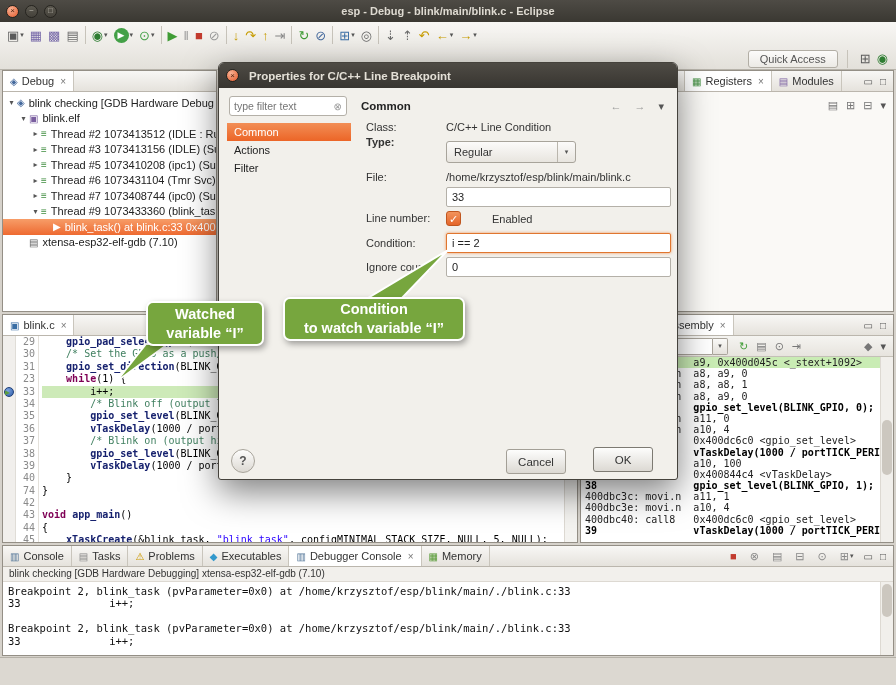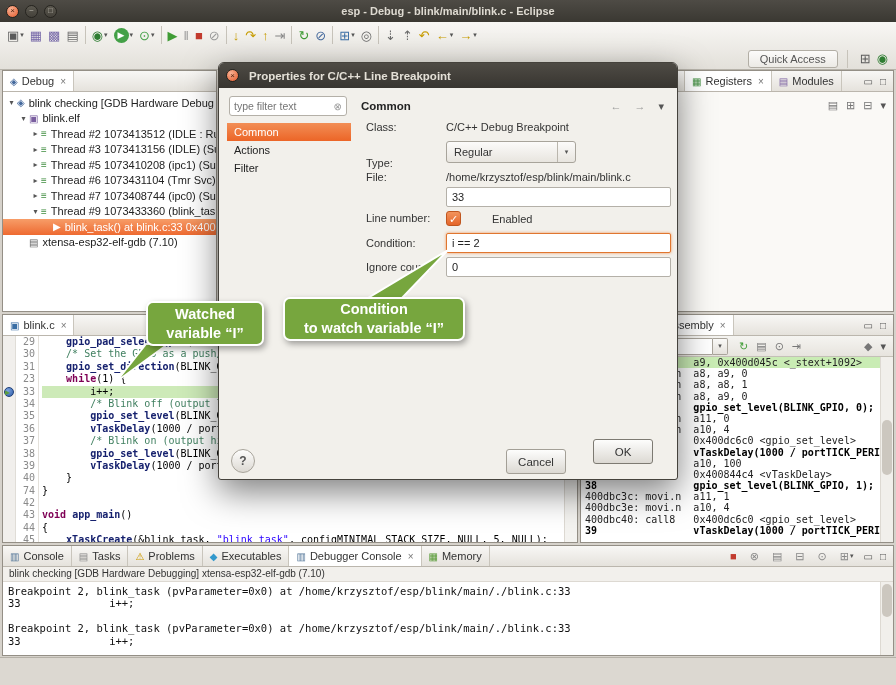--- a/index.html
+++ b/index.html
@@ -524,23 +524,23 @@
         </span>
         <span class="tbi small">
           <span class="g" style="color: rgb(153, 153, 153);">→</span>
         </span>
         <span class="tbi small">
           <span class="g" style="color: rgb(85, 85, 85);">▾</span>
         </span>
       </div>
 
     <span class="drow-label" style="top:58px;">Class:</span>
-    <span class="drow-value" style="top:58px;">C/C++ Debug Breakpoint</span>
-
-    <span class="drow-label" style="top:94px;">Type:</span>
+    <span class="drow-value" style="top:58px;">C/C++ Line Condition</span>
+
+    <span class="drow-label" style="top:73px;font-weight:bold;">Type:</span>
     <div class="dselect" style="top:78px;">
       <span class="sv">Regular</span>
       <span class="sa">▾</span>
     </div>
 
     <span class="drow-label" style="top:108px;">File:</span>
     <span class="drow-value" style="top:108px;">/home/krzysztof/esp/blink/main/blink.c</span>
 
     <span class="drow-label" style="top:128px;margin-top:21px;">Line number:</span>
     <input class="dinput" style="top: 124px;" value="33">
@@ -549,21 +549,21 @@
     <span class="dcheck-label" style="top:150px;">Enabled</span>
 
     <span class="drow-label" style="top:174px;">Condition:</span>
     <input class="dinput focus" style="top: 170px;" value="i == 2">
 
     <span class="drow-label" style="top:198px;">Ignore count:</span>
     <input class="dinput" style="top: 194px;" value="0">
 
     <div class="dhelp">?</div>
     <button class="dbtn" style="left:287px;top:386px;">Cancel</button>
-    <button class="dbtn default" style="left:374px;top:376px;">OK</button>
+    <button class="dbtn default" style="left:374px;top:384px;">OK</button>
   </div>
 
   <svg class="ctail" style="left:100px;top:342px;" width="70" height="44">
     <polygon points="46,2 68,2 16,40" fill="#77a63e" stroke="#ffffff" stroke-width="2"></polygon>
   </svg>
   <svg class="ctail" style="left:360px;top:246px;" width="100" height="56">
     <polygon points="88,4 8,52 42,52" fill="#77a63e" stroke="#ffffff" stroke-width="2"></polygon>
   </svg>
 
   <div class="callout" style="left:283px;top:297px;width:182px;height:44px;" id="co-condition">

